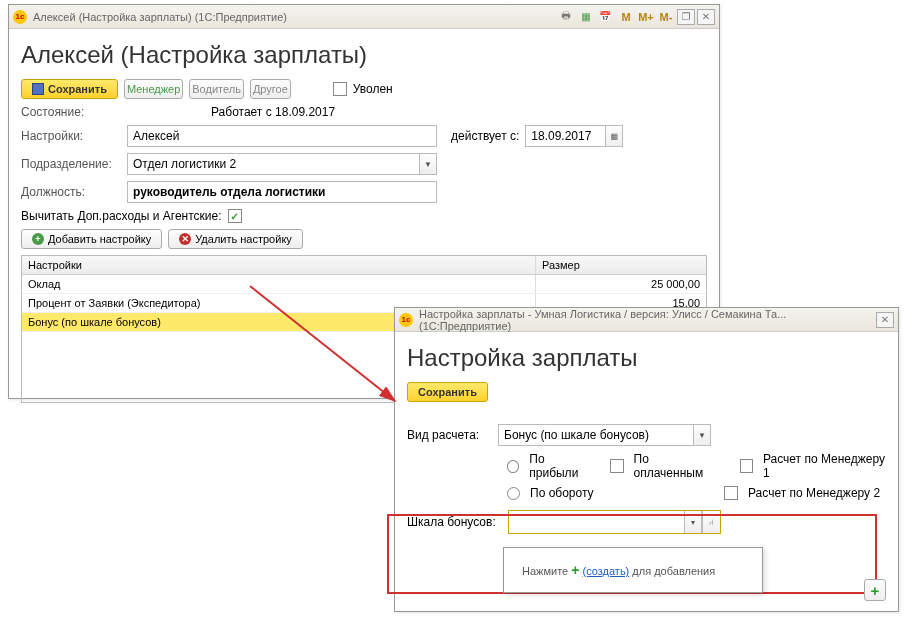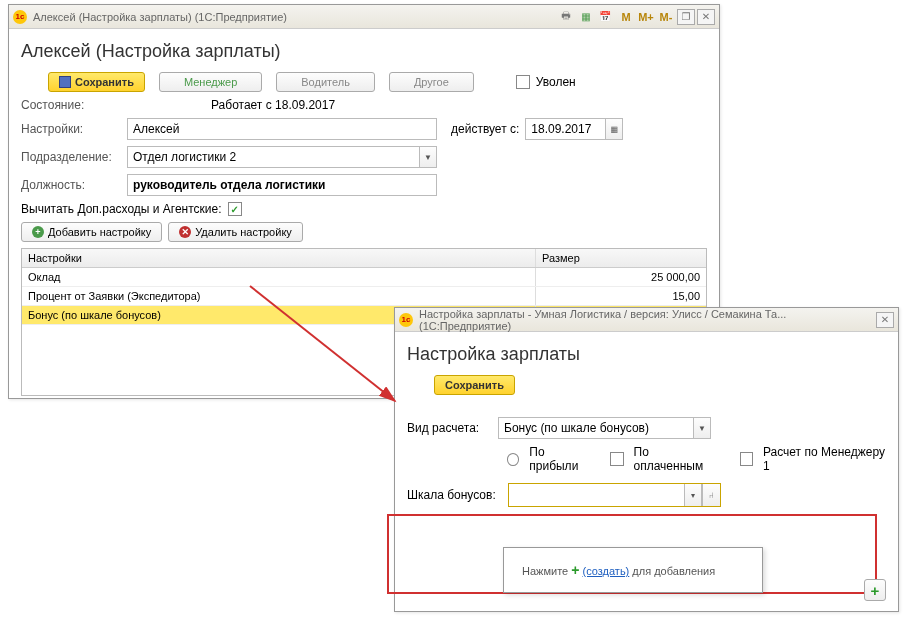--- a/index.html
+++ b/index.html
@@ -40,43 +40,41 @@
   .title-tools { display: flex; gap: 2px; align-items: center; }
   .tool-btn {
     width: 18px; height: 16px;
     display: inline-flex; align-items: center; justify-content: center;
     font-size: 10px; color: #777;
     cursor: pointer;
   }
   .tool-btn.m { color: #b8860b; font-weight: bold; font-size: 11px; }
   .tool-btn.win { border: 1px solid #aaa; background: #f5f5f5; }
   .content { padding: 8px 12px; }
-  h2 { font-size: 18px; font-weight: normal; margin: 4px 0 10px; color: #333; }
+  h2 { font-size: 24px; font-weight: normal; margin: 4px 0 10px; color: #333; }
   .row { display: flex; align-items: center; margin-bottom: 6px; gap: 6px; }
   .btn {
     padding: 3px 10px;
     border: 1px solid #aaa;
     border-radius: 3px;
     background: linear-gradient(#fdfdfd,#eee);
     cursor: pointer;
     font-size: 11px;
     display: inline-flex; align-items: center; gap: 4px;
   }
   .btn-primary {
     background: linear-gradient(#ffe96b,#ffd22e);
     border-color: #c9a400;
     font-weight: bold;
     color: #333;
-    margin-left: 27px;
   }
   .btn-tab {
     background: linear-gradient(#fdfdfd,#eee);
     color: #888;
-    padding: 3px 24px;
-    margin-left: 8px;
+    padding: 3px 2px;
   }
   .btn-tab.green { color: #4a9a4a; }
   .label { color: #555; min-width: 100px; }
   .input {
     border: 1px solid #bbb;
     padding: 3px 5px;
     font-size: 12px;
     height: 22px;
     background: #fff;
   }
@@ -292,20 +290,27 @@
 
     <div class="row" style="margin-left:100px; gap:10px">
       <span class="radio"></span>
       <span>По прибыли</span>
       <span class="checkbox" style="margin-left:8px"></span>
       <span>По оплаченным</span>
       <span class="checkbox" style="margin-left:14px"></span>
       <span>Расчет по Менеджеру 1</span>
     </div>
 
+    <div class="row" style="margin-left:100px; gap:10px">
+      <span class="radio"></span>
+      <span style="width:64px">По обороту</span>
+      <span style="width:110px"></span>
+      <span class="checkbox"></span>
+      <span>Расчет по Менеджеру 2</span>
+    </div>
 
     
     <div class="highlight-box" style="left:-8px; top:182px; width:490px; height:80px;"></div>
 
     <div class="row" style="margin-top:10px">
       <span style="min-width:95px">Шкала бонусов:</span>
       <div class="combo" style="border:1px solid #c9a400">
         <input class="input" style="width: 175px; border: none;">
         <span class="combo-btn" style="border-top:none;border-bottom:none">▾</span>
         <span class="combo-btn" style="border:none;border-left:1px solid #bbb">⑁</span>

